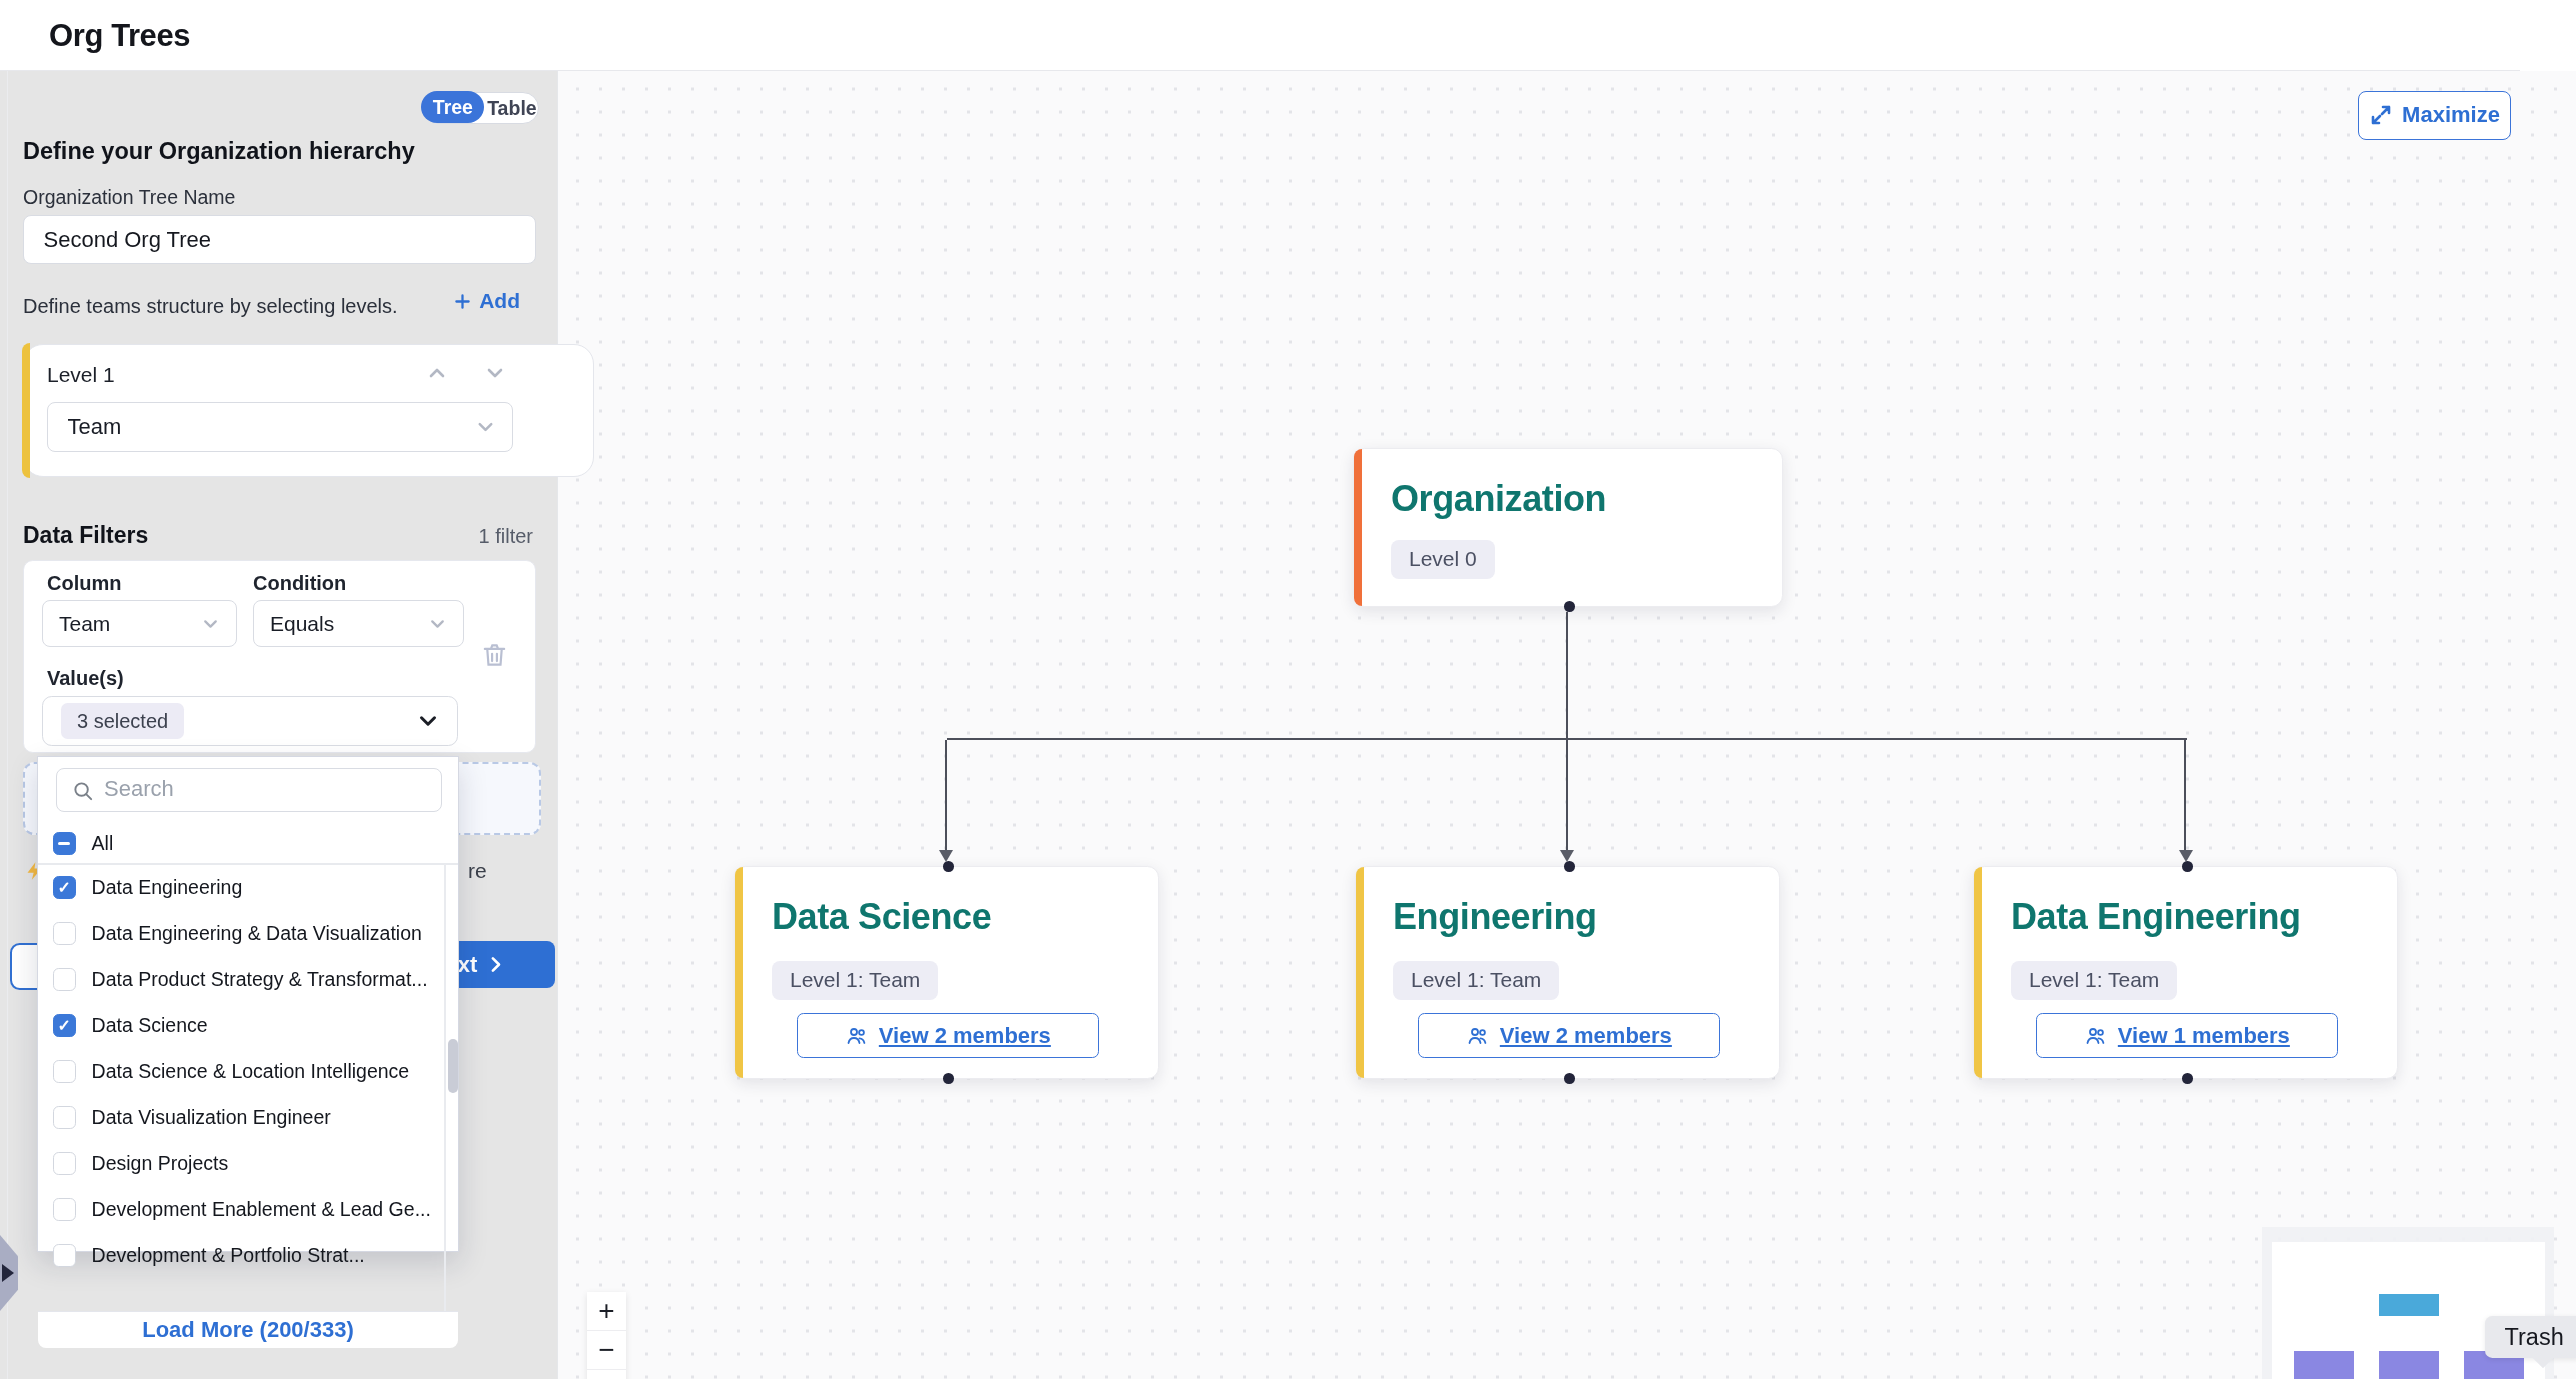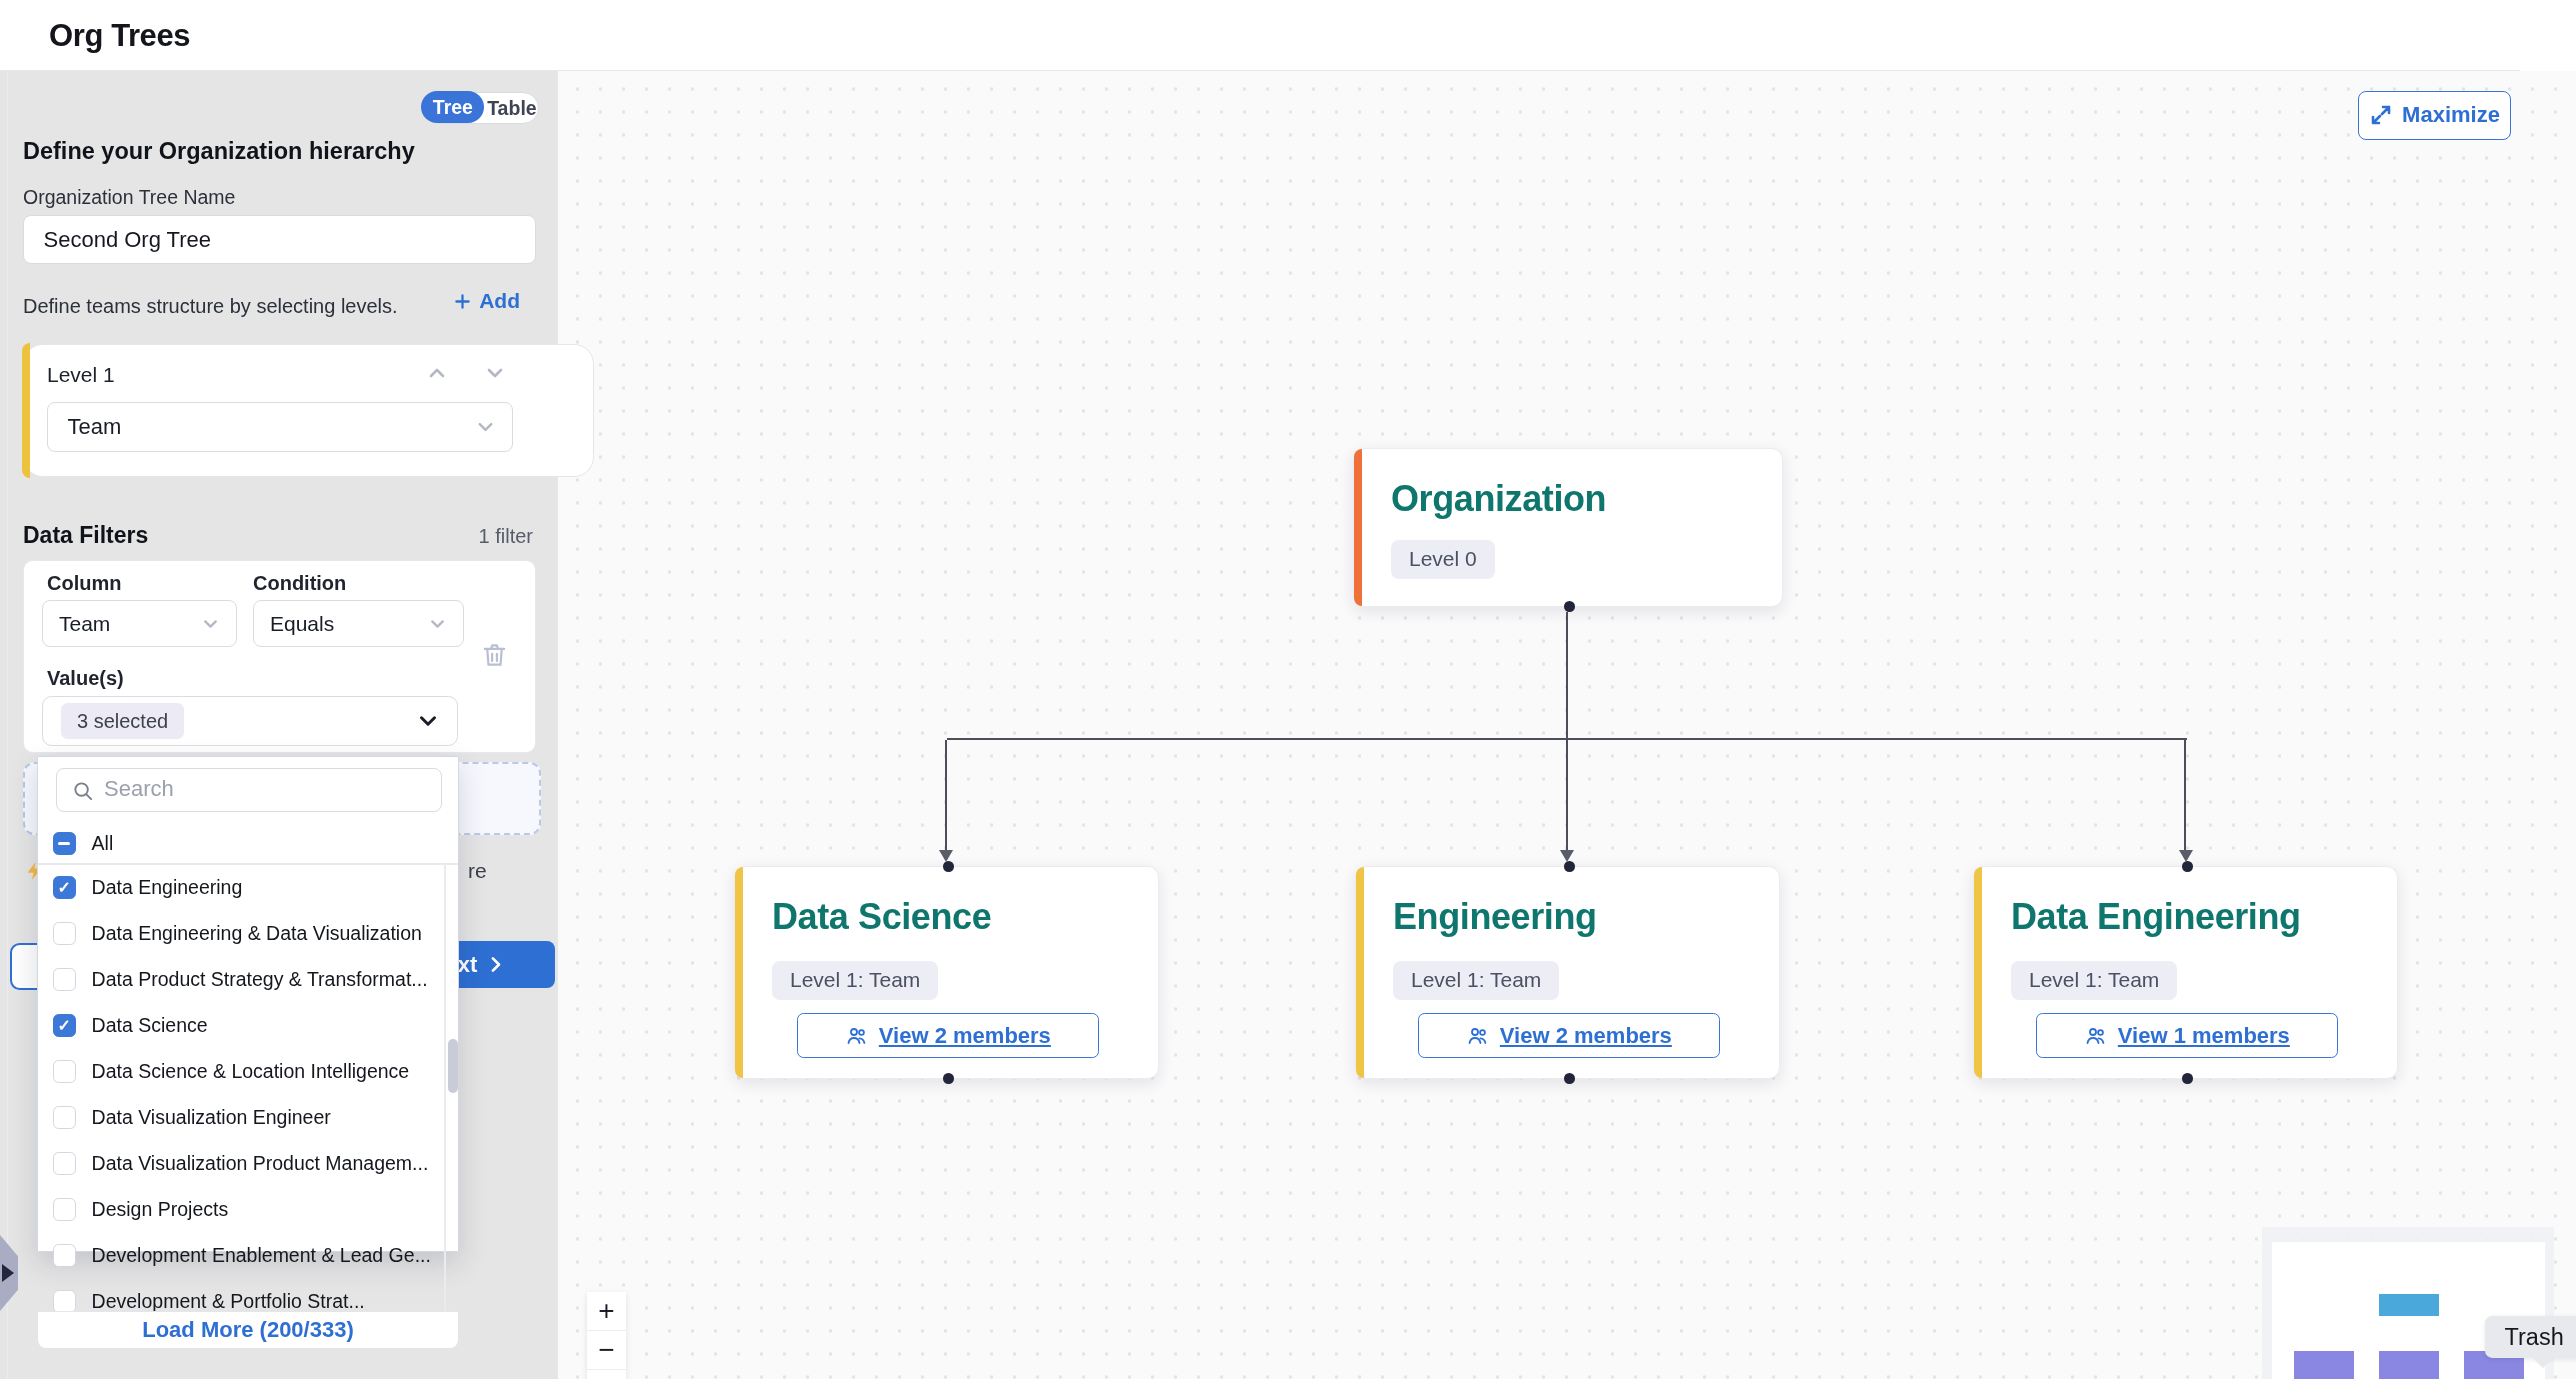--- a/index.html
+++ b/index.html
@@ -239,24 +239,20 @@
         <div class="opt-row">
             <span class="cb"></span>
             <span class="opt-label">Data Science &amp; Location Intelligence</span>
           </div>
         <div class="opt-row">
             <span class="cb"></span>
             <span class="opt-label">Data Visualization Engineer</span>
           </div>
         <div class="opt-row">
             <span class="cb"></span>
-            <span class="opt-label">Data Visualization Product Managem...</span>
-          </div>
-        <div class="opt-row">
-            <span class="cb"></span>
             <span class="opt-label">Design Projects</span>
           </div>
         <div class="opt-row">
             <span class="cb"></span>
             <span class="opt-label">Development Enablement &amp; Lead Ge...</span>
           </div>
         <div class="opt-row">
             <span class="cb"></span>
             <span class="opt-label">Development &amp; Portfolio Strat...</span>
           </div>

